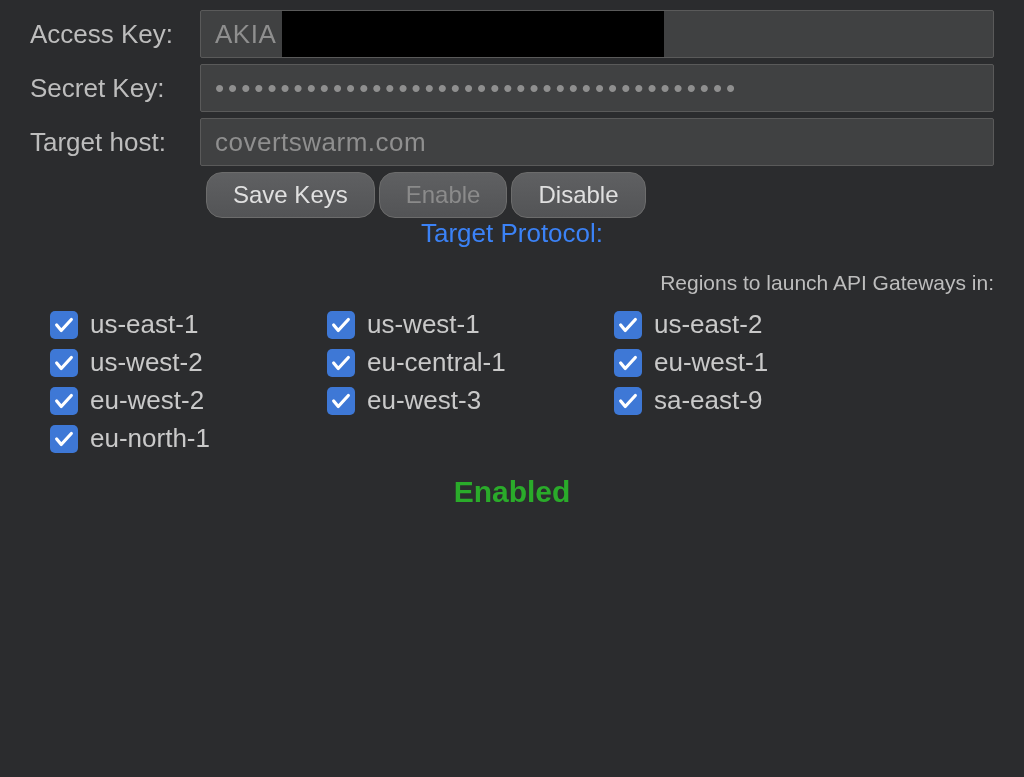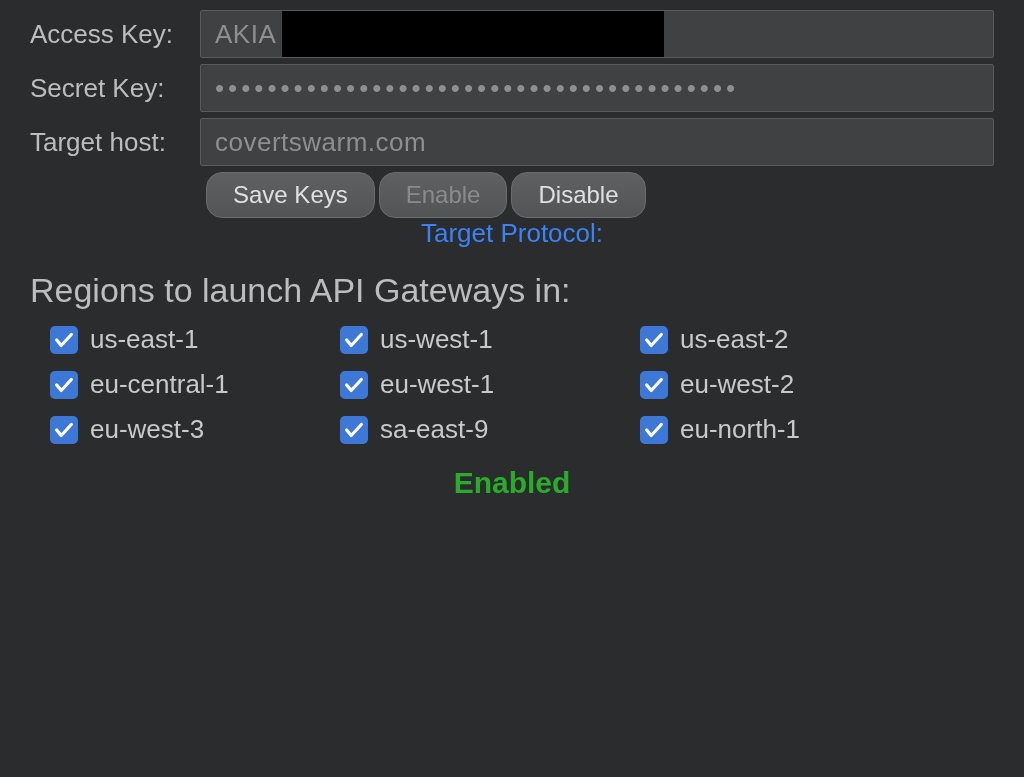--- a/index.html
+++ b/index.html
@@ -108,31 +108,32 @@
     top: 6px; left: 6px;
     width: 10px; height: 10px;
     background: #fff;
     border-radius: 50%;
   }
   .radio-label {
     font-size: 26px;
     color: #c9c9c9;
   }
   .regions-title {
-    text-align: left;
-    font-size: 34px;
+    text-align: right;
+    font-size: 21px;
     color: #bdbdbd;
     margin: 22px 0 14px 0;
   }
   .regions-grid {
     display: grid;
     grid-template-columns: 270px 280px 260px;
     column-gap: 20px;
     row-gap: 14px;
     margin: 8px 20px 0 20px;
+    gap: 7px;
   }
   .region {
     display: flex;
     align-items: center;
     cursor: pointer;
   }
   .cb {
     width: 28px; height: 28px;
     background: #3e78d6;
     border-radius: 5px;
@@ -213,20 +214,28 @@
           </svg>
         </div>
         <div class="region-label">us-east-2</div>
       </div>
       <div class="region">
         <div class="cb">
           <svg viewBox="0 0 24 24" fill="none" stroke="#fff" stroke-width="3.5" stroke-linecap="round" stroke-linejoin="round">
             <polyline points="4 12 9 18 20 6"></polyline>
           </svg>
         </div>
+        <div class="region-label">us-west-2</div>
+      </div>
+      <div class="region">
+        <div class="cb">
+          <svg viewBox="0 0 24 24" fill="none" stroke="#fff" stroke-width="3.5" stroke-linecap="round" stroke-linejoin="round">
+            <polyline points="4 12 9 18 20 6"></polyline>
+          </svg>
+        </div>
         <div class="region-label">eu-central-1</div>
       </div>
       <div class="region">
         <div class="cb">
           <svg viewBox="0 0 24 24" fill="none" stroke="#fff" stroke-width="3.5" stroke-linecap="round" stroke-linejoin="round">
             <polyline points="4 12 9 18 20 6"></polyline>
           </svg>
         </div>
         <div class="region-label">eu-west-1</div>
       </div>

